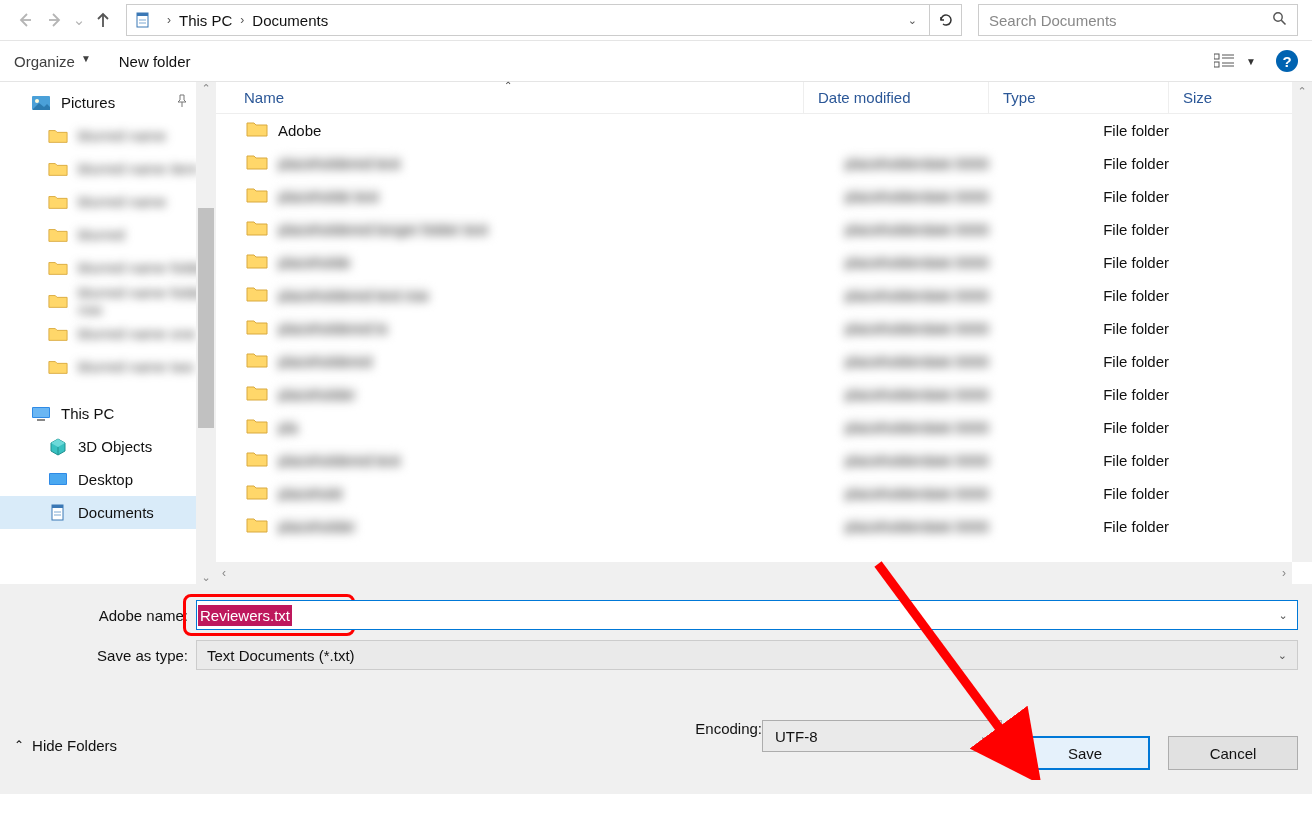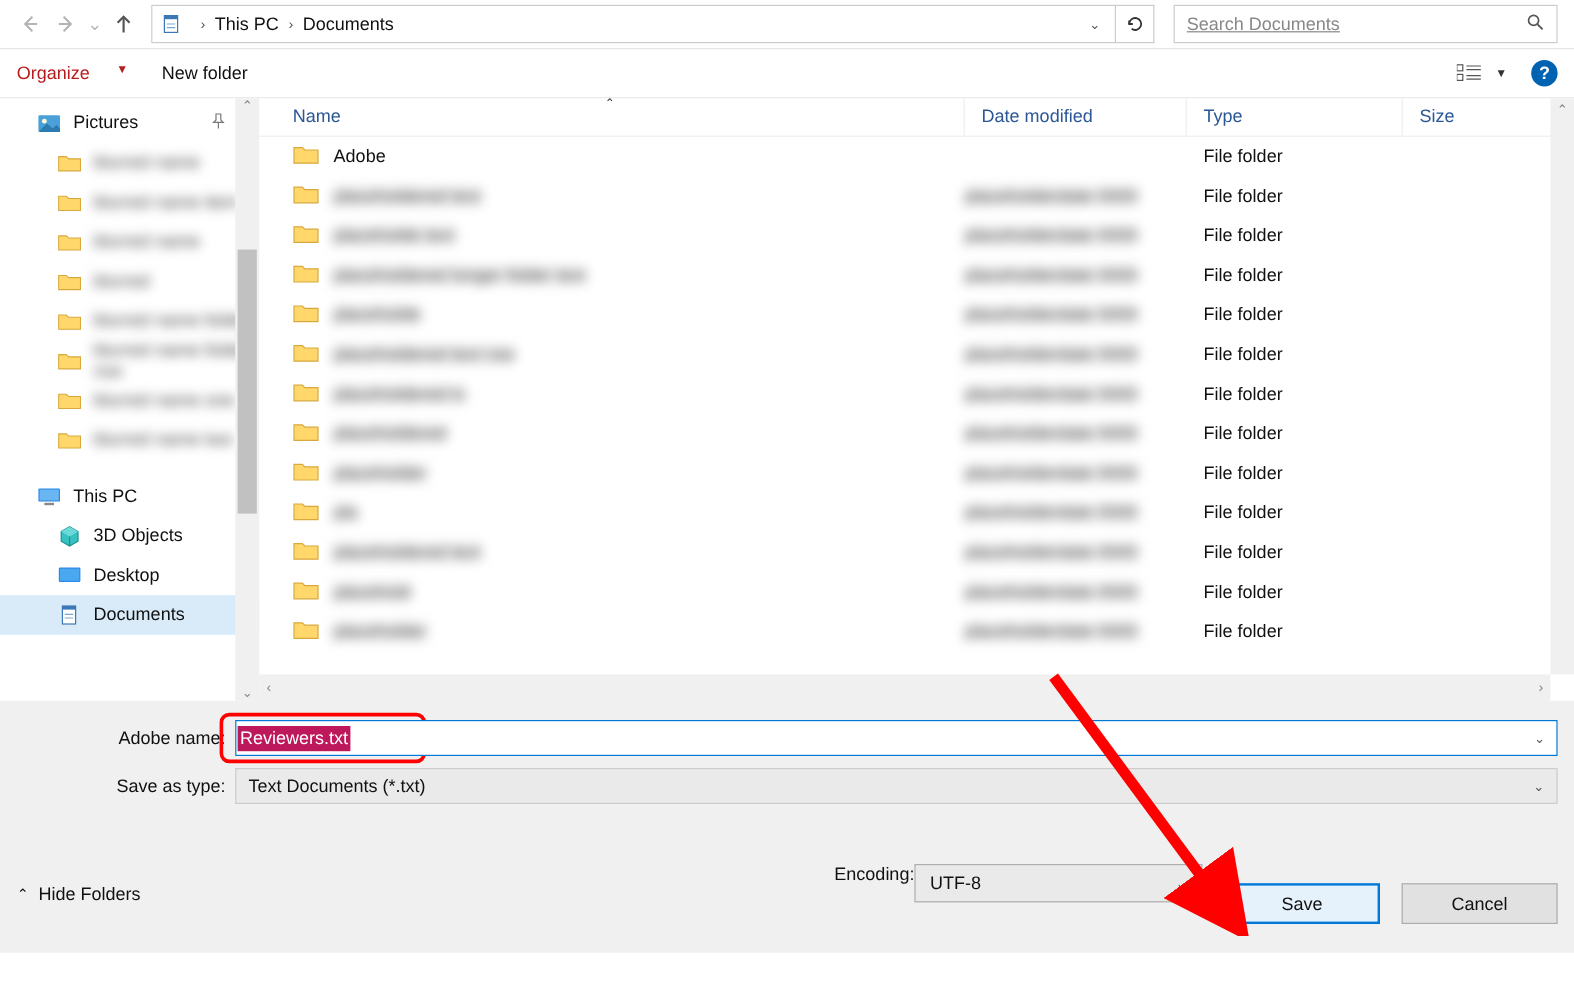--- a/index.html
+++ b/index.html
@@ -16,26 +16,26 @@
   
   .navrow{height:40px;display:flex;align-items:center;gap:0;padding:0 14px 0 10px;}
   .navbtn{width:30px;height:32px;display:flex;align-items:center;justify-content:center;color:#555;}
   .navbtn.dis{color:#b5b5b5;}
   .navbtn.small{width:18px;color:#b5b5b5;}
   .breadcrumb{flex:1;height:32px;border:1px solid #ccc;display:flex;align-items:center;padding:0 6px;margin:0 8px;min-width:0;background:#fff;}
   .bc-ico{width:20px;height:20px;margin-right:6px;display:flex;align-items:center;justify-content:center;}
   .bc-sep{padding:0 8px;color:#555;font-size:12px;}
   .bc-drop{margin-left:auto;color:#555;padding:0 6px;font-size:11px;}
   .refresh{width:32px;height:32px;border:1px solid #ccc;border-left:none;display:flex;align-items:center;justify-content:center;font-size:15px;margin-left:-8px;margin-right:16px;}
-  .searchbox{width:320px;height:32px;border:1px solid #ccc;display:flex;align-items:center;padding:0 10px;color:#888;background:#fff;text-decoration:underline;}
+  .searchbox{width:320px;height:32px;border:1px solid #ccc;display:flex;align-items:center;padding:0 10px;color:#888;background:#fff;}
   .searchbox .mag{margin-left:auto;color:#555;}
 
   
   .toolbar{height:42px;border-top:1px solid #e5e5e5;border-bottom:1px solid #e5e5e5;background:#fff;display:flex;align-items:center;padding:0 14px;gap:28px;}
-  .toolbar .org{color:#b91c1c;display:flex;gap:22px;}
+  .toolbar .org{color:#404040;display:flex;gap:6px;}
   .toolbar .org .caret{font-size:10px;}
   .toolbar-right{margin-left:auto;display:flex;align-items:center;gap:20px;}
   .viewbtn{display:flex;align-items:center;gap:10px;color:#333;}
   .helpbtn{width:22px;height:22px;border-radius:50%;background:#0063B1;color:#fff;font-weight:bold;display:flex;align-items:center;justify-content:center;font-size:15px;}
 
   
   .body{display:flex;height:502px;background:#fff;}
   .sidebar{width:216px;position:relative;padding:4px 0 4px 0;}
   .sb-scroll{position:absolute;right:0;top:0;bottom:0;width:20px;background:#f0f0f0;display:flex;flex-direction:column;align-items:center;justify-content:space-between;color:#888;font-size:11px;}
   .sb-scroll .thumb{position:absolute;top:126px;left:2px;right:2px;height:220px;background:#c1c1c1;}
@@ -52,21 +52,21 @@
   .cols{height:32px;display:flex;align-items:center;color:#2b5797;border-bottom:1px solid #eee;padding-left:28px;position:relative;}
   .col{border-right:1px solid #eee;height:100%;display:flex;align-items:center;}
   .col.name{width:560px;position:relative;}
   .col.name .sortup{position:absolute;left:260px;top:-2px;font-size:10px;color:#444;}
   .col.date{width:185px;padding-left:14px;}
   .col.type{width:180px;padding-left:14px;}
   .col.size{flex:1;padding-left:14px;}
   .list-scroll{position:absolute;right:0;top:0;bottom:22px;width:20px;background:#f0f0f0;display:flex;flex-direction:column;align-items:center;color:#888;font-size:11px;}
   .list-scroll .caret{height:18px;display:flex;align-items:center;justify-content:center;}
   .rows{flex:1;overflow:hidden;padding-left:28px;}
-  .row{height:33px;display:flex;align-items:center;}
+  .row{height:33px;display:flex;align-items:center;text-align:right;}
   .row .fico{width:24px;height:22px;margin-right:10px;}
   .row .rname{width:526px;display:flex;align-items:center;}
   .row .rdate{width:185px;}
   .row .rtype{width:180px;padding-left:14px;}
   .blur{filter:blur(5px);color:#444;background:#f0f0f0;border-radius:3px;display:inline-block;}
   .hscroll{height:22px;background:#f0f0f0;margin:0 20px 0 0;display:flex;align-items:center;justify-content:space-between;padding:0 6px;color:#888;font-size:12px;}
 
   
   .bottom{background:#f0f0f0;padding:16px 14px 0 14px;height:210px;position:relative;}
   .fieldrow{display:flex;align-items:center;margin-bottom:10px;}

